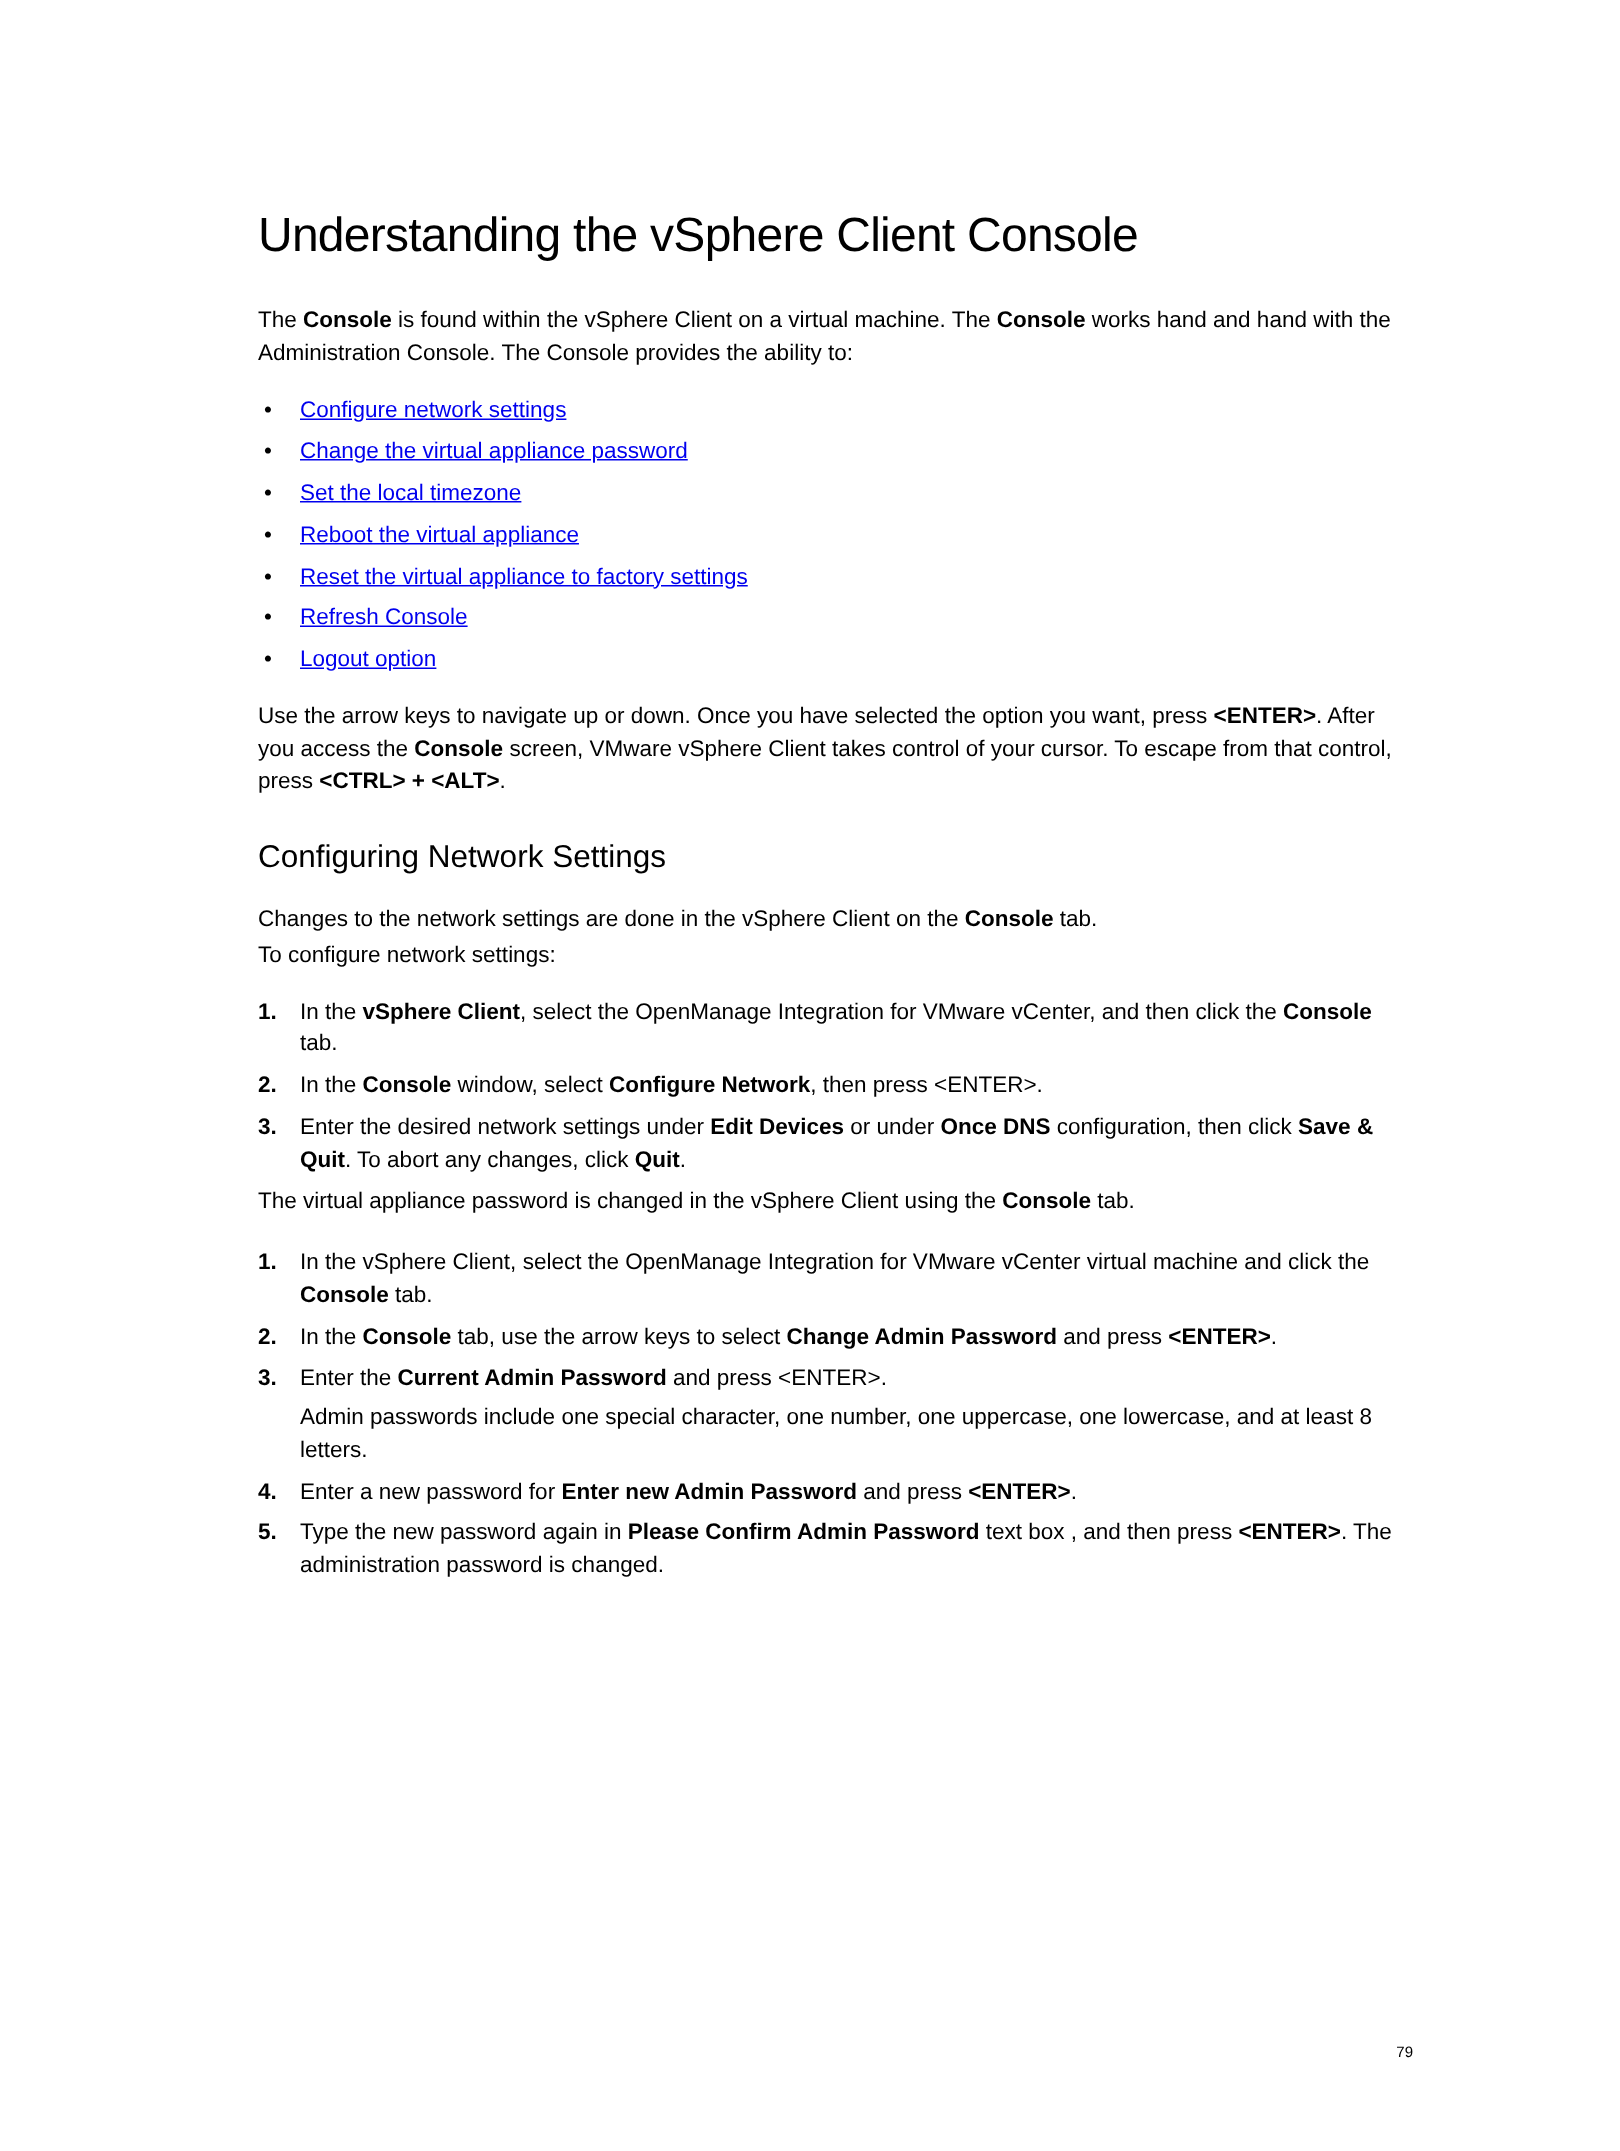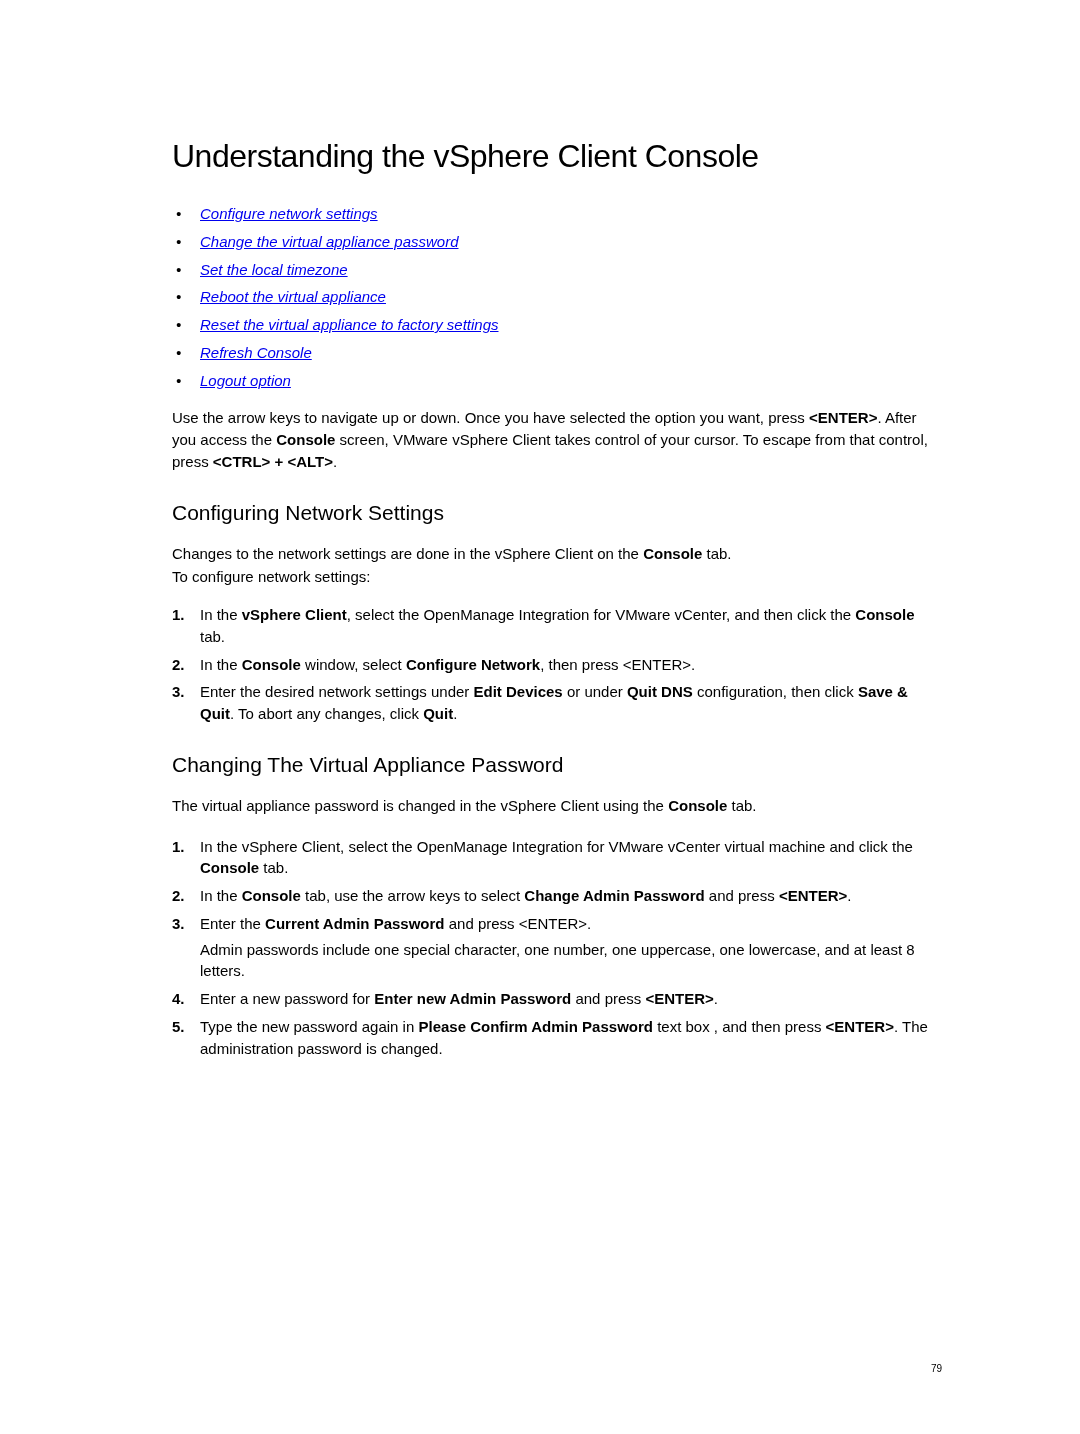--- a/index.html
+++ b/index.html
@@ -34,21 +34,20 @@
       font-size: 15px;
       line-height: 1.45;
       margin-bottom: 16px;
     }
     .bold {
       font-weight: bold;
     }
     ul.bullets {
       list-style: none;
       margin-bottom: 16px;
-      font-style: italic;
     }
     ul.bullets li {
       font-size: 15px;
       line-height: 1.45;
       padding-left: 28px;
       position: relative;
       margin-bottom: 6px;
     }
     ul.bullets li::before {
       content: "•";
@@ -86,20 +85,23 @@
       font-size: 10px;
     }
   </style>
 </head>
 <body>
 
 <div class="page">
 
   <h1>Understanding the vSphere Client Console</h1>
 
+  <p>
+    <span>The </span><span class="bold">Console</span><span> is found within the vSphere Client on a virtual machine. The </span><span class="bold">Console</span><span> works hand and hand with the Administration Console. The Console provides the ability to:</span>
+  </p>
 
   <ul class="bullets">
     <li><a class="link" href="#">Configure network settings</a></li>
     <li><a class="link" href="#">Change the virtual appliance password</a></li>
     <li><a class="link" href="#">Set the local timezone</a></li>
     <li><a class="link" href="#">Reboot the virtual appliance</a></li>
     <li><a class="link" href="#">Reset the virtual appliance to factory settings</a></li>
     <li><a class="link" href="#">Refresh Console</a></li>
     <li><a class="link" href="#">Logout option</a></li>
   </ul>
@@ -116,25 +118,24 @@
   <p>To configure network settings:</p>
 
   <ol class="numbered">
     <li>
       <span>In the </span><span class="bold">vSphere Client</span><span>, select the OpenManage Integration for VMware vCenter, and then click the </span><span class="bold">Console</span><span> tab.</span>
     </li>
     <li>
       <span>In the </span><span class="bold">Console</span><span> window, select </span><span class="bold">Configure Network</span><span>, then press &lt;ENTER&gt;.</span>
     </li>
     <li>
-      <span>Enter the desired network settings under </span><span class="bold">Edit Devices</span><span> or under </span><span class="bold">Quit DNS</span><span> configuration, then click </span><span class="bold">Save &amp; Quit</span><span>. To abort any changes, click </span><span class="bold">Quit</span><span>.</span>
+      <span>Enter the desired network settings under </span><span class="bold">Edit Devices</span><span> or under </span><span class="bold">Once DNS</span><span> configuration, then click </span><span class="bold">Save &amp; Quit</span><span>. To abort any changes, click </span><span class="bold">Quit</span><span>.</span>
     </li>
   </ol>
 
-  <h2>Changing The Virtual Appliance Password</h2>
 
   <p style="margin-bottom:19px;">
     <span>The virtual appliance password is changed in the vSphere Client using the </span><span class="bold">Console</span><span> tab.</span>
   </p>
 
   <ol class="numbered">
     <li>
       <span>In the vSphere Client, select the OpenManage Integration for VMware vCenter virtual machine and click the </span><span class="bold">Console</span><span> tab.</span>
     </li>
     <li>

